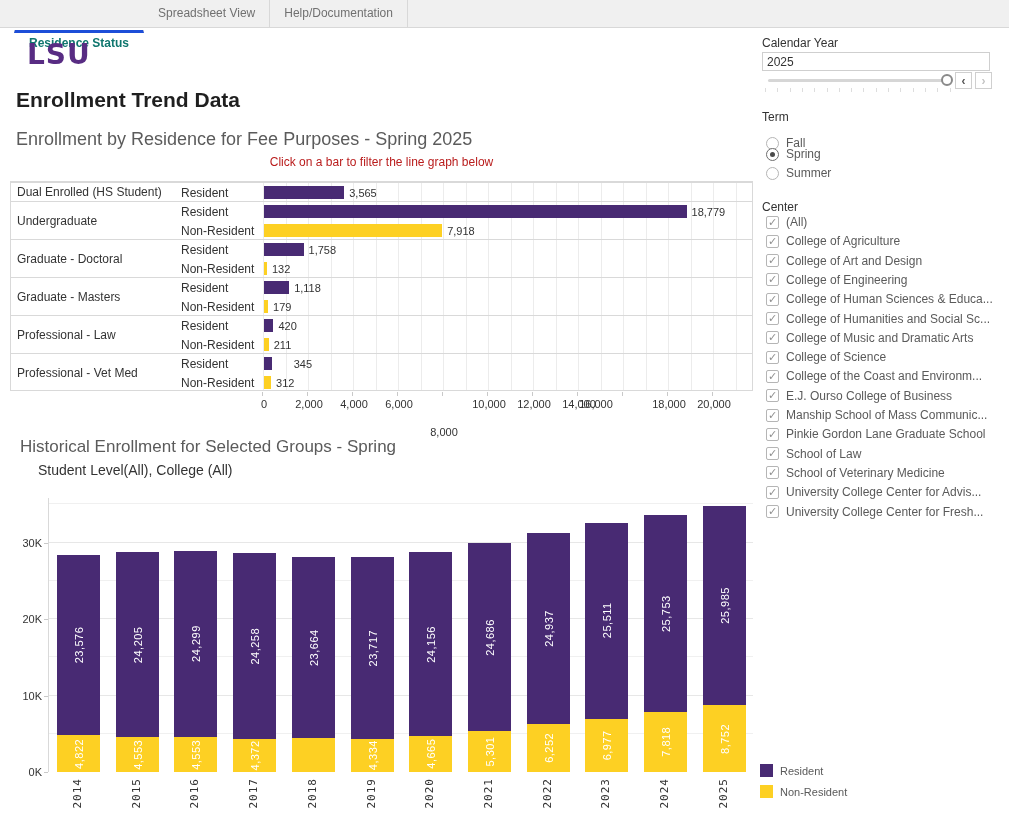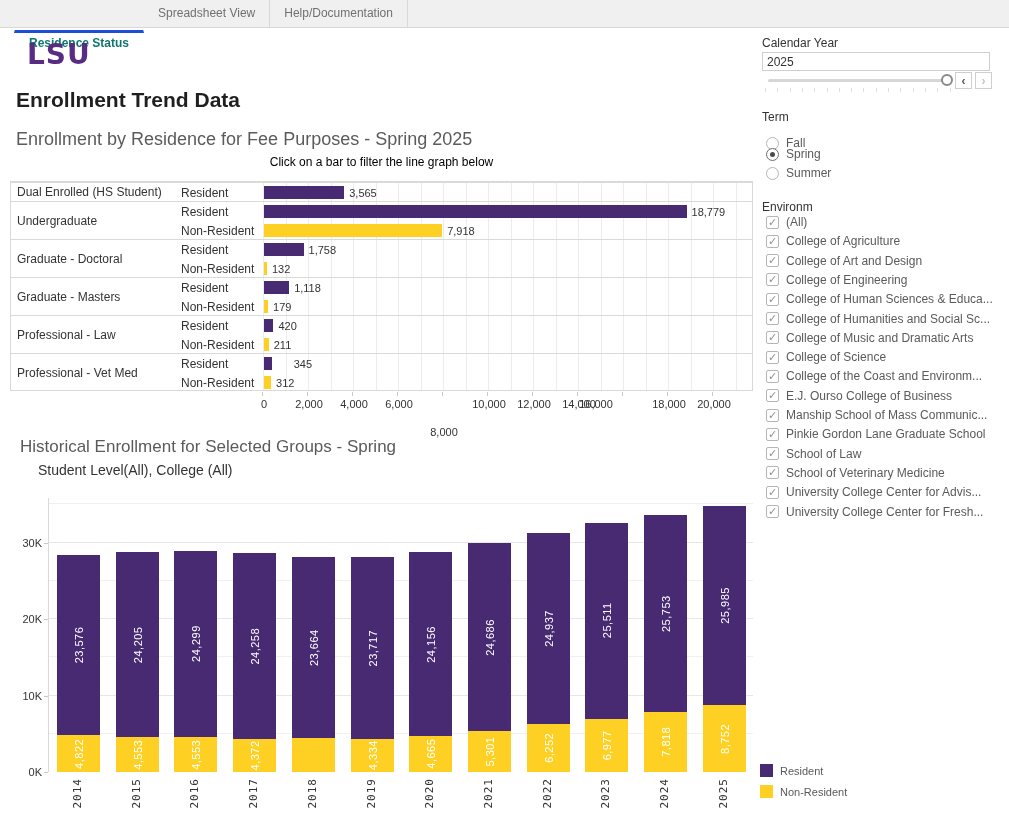--- a/index.html
+++ b/index.html
@@ -16,21 +16,21 @@
   .tab:first-child { border-left:1px solid #d8d8d8; }
   .tab.active { background:#fff; color:#0f766e; font-weight:700; border-bottom:3px solid #1d4ed8;margin-top:30px; }
 
   
   #logo { left:27px; top:38px; font-size:28px; font-weight:800; letter-spacing:1px;
     color:#582C83; font-family:"DejaVu Sans", sans-serif; }
   #page-title { left:16px; top:88px; font-size:21px; font-weight:600; color:#1f1f1f; }
 
   
   #c1-title { left:16px; top:129px; font-size:18px; color:#5b5b5b; font-weight:400; }
-  #c1-hint  { left:10px; top:155px; width:743px; text-align:center; font-size:12px; color:#000000; }
+  #c1-hint  { left:10px; top:155px; width:743px; text-align:center; font-size:12px; color:#b91c1c; }
   #c1-table { left:10px; top:181px; width:743px; height:210px;
     border-top:1px solid #d9d9d9; border-bottom:1px solid #d9d9d9;
     border-left:1px solid #d9d9d9; border-right:1px solid #d9d9d9; background:#fff; }
   .c1-grid-line { position:absolute; top:0; bottom:0; width:1px; background:#ececec; }
   .c1-group { position:relative; border-top:1px solid #d9d9d9; }
   .c1-group:first-child { border-top:none; }
   .c1-group-label { position:absolute; left:6px; top:50%; transform:translateY(-50%);
     font-size:12px; color:#333; white-space:nowrap; }
   .c1-subrow { position:absolute; left:0; right:0; height:19px; }
   .c1-res-label { position:absolute; left:170px; top:50%; transform:translateY(-50%);
@@ -397,21 +397,21 @@
       <div class="radio-row" style="top:147px;">
         <span class="radio-circle sel"></span>
         <span class="radio-label">Spring</span>
       </div>
       <div class="radio-row" style="top:166px;">
         <span class="radio-circle"></span>
         <span class="radio-label">Summer</span>
       </div>
     </div>
 
-  <div class="abs panel-label" style="left:762px; top:200px;">Environm</div>
+  <div class="abs panel-label" style="left:762px; top:200px;">Center</div>
   <div id="college-list">
       <div class="check-row" style="top:215px;">
         <span class="checkbox">✓</span>
         <span class="check-label">(All)</span>
       </div>
       <div class="check-row" style="top:234.3px;">
         <span class="checkbox">✓</span>
         <span class="check-label">College of Agriculture</span>
       </div>
       <div class="check-row" style="top:253.6px;">

